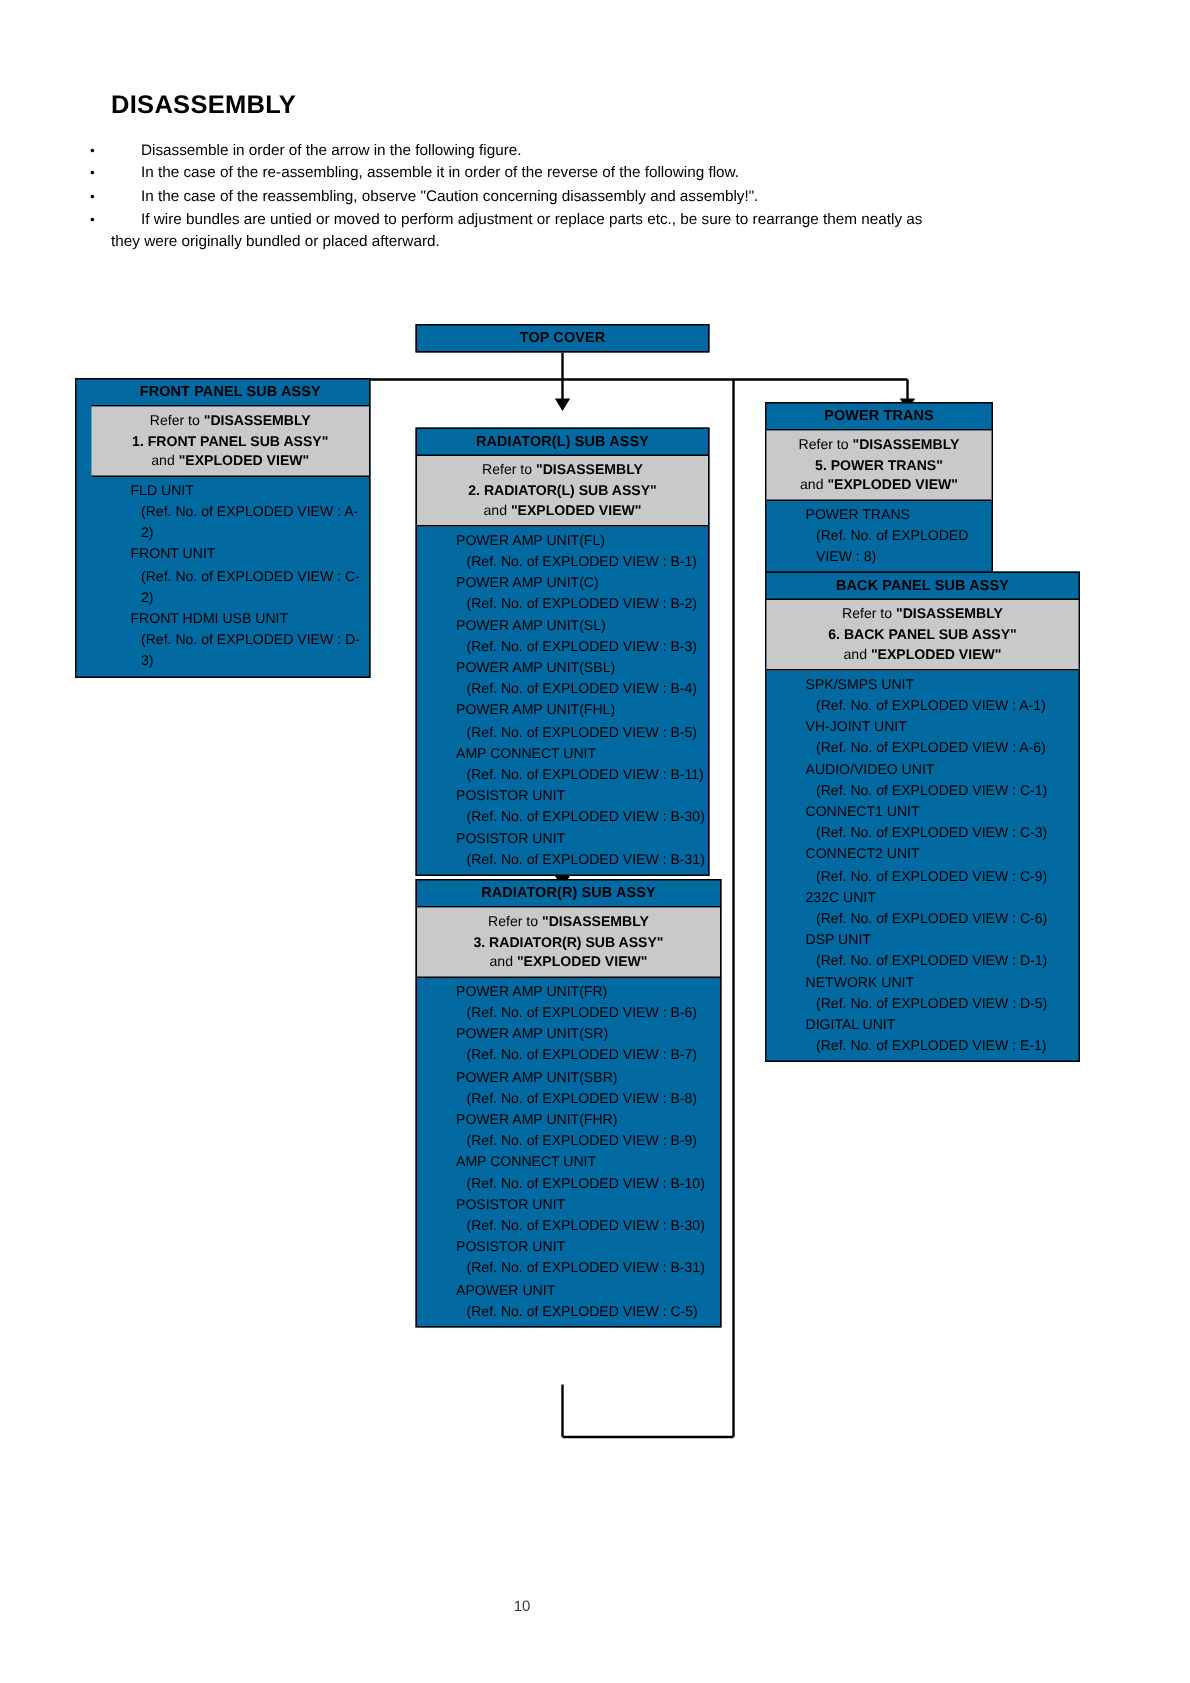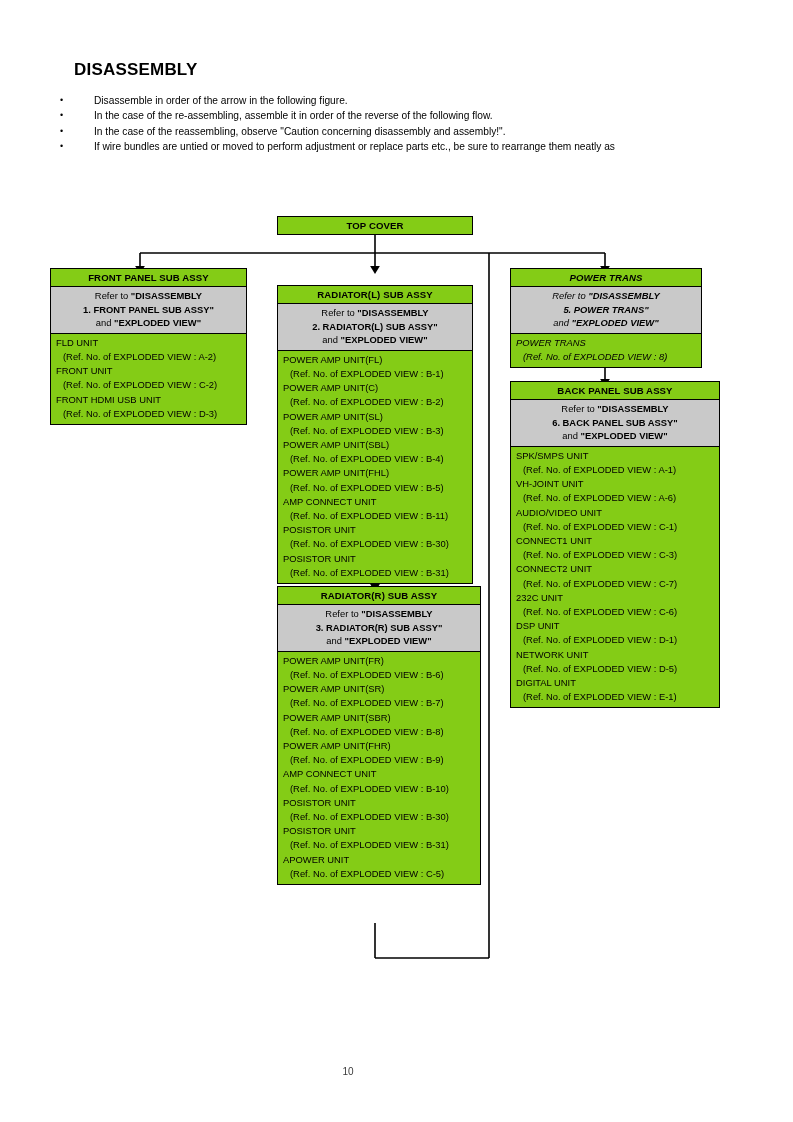--- a/index.html
+++ b/index.html
@@ -48,21 +48,21 @@
     margin-left: 14px;
   }
 
   
   .chart { position: absolute; left: 0; top: 0; width: 793px; height: 1122px; }
   .lines { position: absolute; left: 0; top: 0; }
 
   .node {
     position: absolute;
     border: 1.4px solid #000;
-    background: #84cc16;
+    background: #0369a1;
   }
   .node-title {
     text-align: center;
     font-size: 9.6px;
     font-weight: bold;
     padding: 3px 2px 3px;
     letter-spacing: 0.1px;
     border-bottom: 1.2px solid #000;
   }
   .node-refer {
@@ -71,20 +71,21 @@
     font-size: 9.4px;
     padding: 2px 2px 3px;
     line-height: 13.6px;
     border-bottom: 1.2px solid #000;
   }
   .node-refer .b { font-weight: bold; }
   .node-items {
     padding: 2px 0 3px 0;
     font-size: 9.4px;
     line-height: 14.2px;
+    margin-left: 21px;
   }
   .node-items .unit { padding-left: 5px; }
   .node-items .ref  { padding-left: 12px; }
   .page-num {
     position: absolute;
     left: 0; top: 1066px;
     width: 696px;
     text-align: center;
     font-size: 10px;
     color: #3a3a3a;
@@ -105,20 +106,21 @@
       <span class="btxt">In the case of the re-assembling, assemble it in order of the reverse of the following flow.</span>
     </div>
     <div class="bullet-row">
       <span class="dot">•</span>
       <span class="btxt">In the case of the reassembling, observe "Caution concerning disassembly and assembly!".</span>
     </div>
     <div class="bullet-row">
       <span class="dot">•</span>
       <span class="btxt">If wire bundles are untied or moved to perform adjustment or replace parts etc., be sure to rearrange them neatly as</span>
     </div>
+    <div class="cont">they were originally bundled or placed afterward.</div>
   </div>
 
 <div class="chart">
 
   <svg class="lines" width="793" height="1122">
     <defs>
       <marker id="arw" markerWidth="9" markerHeight="9" refX="1.5" refY="3.2" orient="auto" markerUnits="strokeWidth">
         <path d="M0,0 L0,6.4 L5.2,3.2 z" fill="#000"></path>
       </marker>
     </defs>
@@ -143,21 +145,21 @@
 
       <path d="M375,923 L375,958"></path>
       <path d="M375,958 L489,958"></path>
     </g>
   </svg>
 
   <div class="node" style="left:277px; top:216px; width:196px;">
     <div class="node-title" style="border-bottom:none;">TOP COVER</div>
   </div>
 
-  <div class="node" style="left:50px; top:268px; width:197px;">
+  <div class="node" style="left:50px; top:252px; width:197px;padding-left:10px;">
     <div class="node-title">FRONT PANEL SUB ASSY</div>
     <div class="node-refer">
       <div><span>Refer to </span><span class="b">"DISASSEMBLY</span></div>
       <div class="b">1. FRONT PANEL SUB ASSY"</div>
       <div><span>and </span><span class="b">"EXPLODED VIEW"</span></div>
     </div>
     <div class="node-items">
         <div class="unit">FLD UNIT</div>
         <div class="ref">(Ref. No. of EXPLODED VIEW : A-2)</div>
         <div class="unit">FRONT UNIT</div>
@@ -214,21 +216,21 @@
         <div class="ref">(Ref. No. of EXPLODED VIEW : B-10)</div>
         <div class="unit">POSISTOR UNIT</div>
         <div class="ref">(Ref. No. of EXPLODED VIEW : B-30)</div>
         <div class="unit">POSISTOR UNIT</div>
         <div class="ref">(Ref. No. of EXPLODED VIEW : B-31)</div>
         <div class="unit">APOWER UNIT</div>
         <div class="ref">(Ref. No. of EXPLODED VIEW : C-5)</div>
       </div>
   </div>
 
-  <div class="node" style="left:510px; top:268px; width:192px;font-style:italic;">
+  <div class="node" style="left:510px; top:268px; width:152px;">
     <div class="node-title">POWER TRANS</div>
     <div class="node-refer">
       <div><span>Refer to </span><span class="b">"DISASSEMBLY</span></div>
       <div class="b">5. POWER TRANS"</div>
       <div><span>and </span><span class="b">"EXPLODED VIEW"</span></div>
     </div>
     <div class="node-items">
         <div class="unit">POWER TRANS</div>
         <div class="ref">(Ref. No. of EXPLODED VIEW : 8)</div>
       </div>
@@ -244,21 +246,21 @@
     <div class="node-items">
         <div class="unit">SPK/SMPS UNIT</div>
         <div class="ref">(Ref. No. of EXPLODED VIEW : A-1)</div>
         <div class="unit">VH-JOINT UNIT</div>
         <div class="ref">(Ref. No. of EXPLODED VIEW : A-6)</div>
         <div class="unit">AUDIO/VIDEO UNIT</div>
         <div class="ref">(Ref. No. of EXPLODED VIEW : C-1)</div>
         <div class="unit">CONNECT1 UNIT</div>
         <div class="ref">(Ref. No. of EXPLODED VIEW : C-3)</div>
         <div class="unit">CONNECT2 UNIT</div>
-        <div class="ref">(Ref. No. of EXPLODED VIEW : C-7)</div>
+        <div class="ref">(Ref. No. of EXPLODED VIEW : C-9)</div>
         <div class="unit">232C UNIT</div>
         <div class="ref">(Ref. No. of EXPLODED VIEW : C-6)</div>
         <div class="unit">DSP UNIT</div>
         <div class="ref">(Ref. No. of EXPLODED VIEW : D-1)</div>
         <div class="unit">NETWORK UNIT</div>
         <div class="ref">(Ref. No. of EXPLODED VIEW : D-5)</div>
         <div class="unit">DIGITAL UNIT</div>
         <div class="ref">(Ref. No. of EXPLODED VIEW : E-1)</div>
       </div>
   </div>

